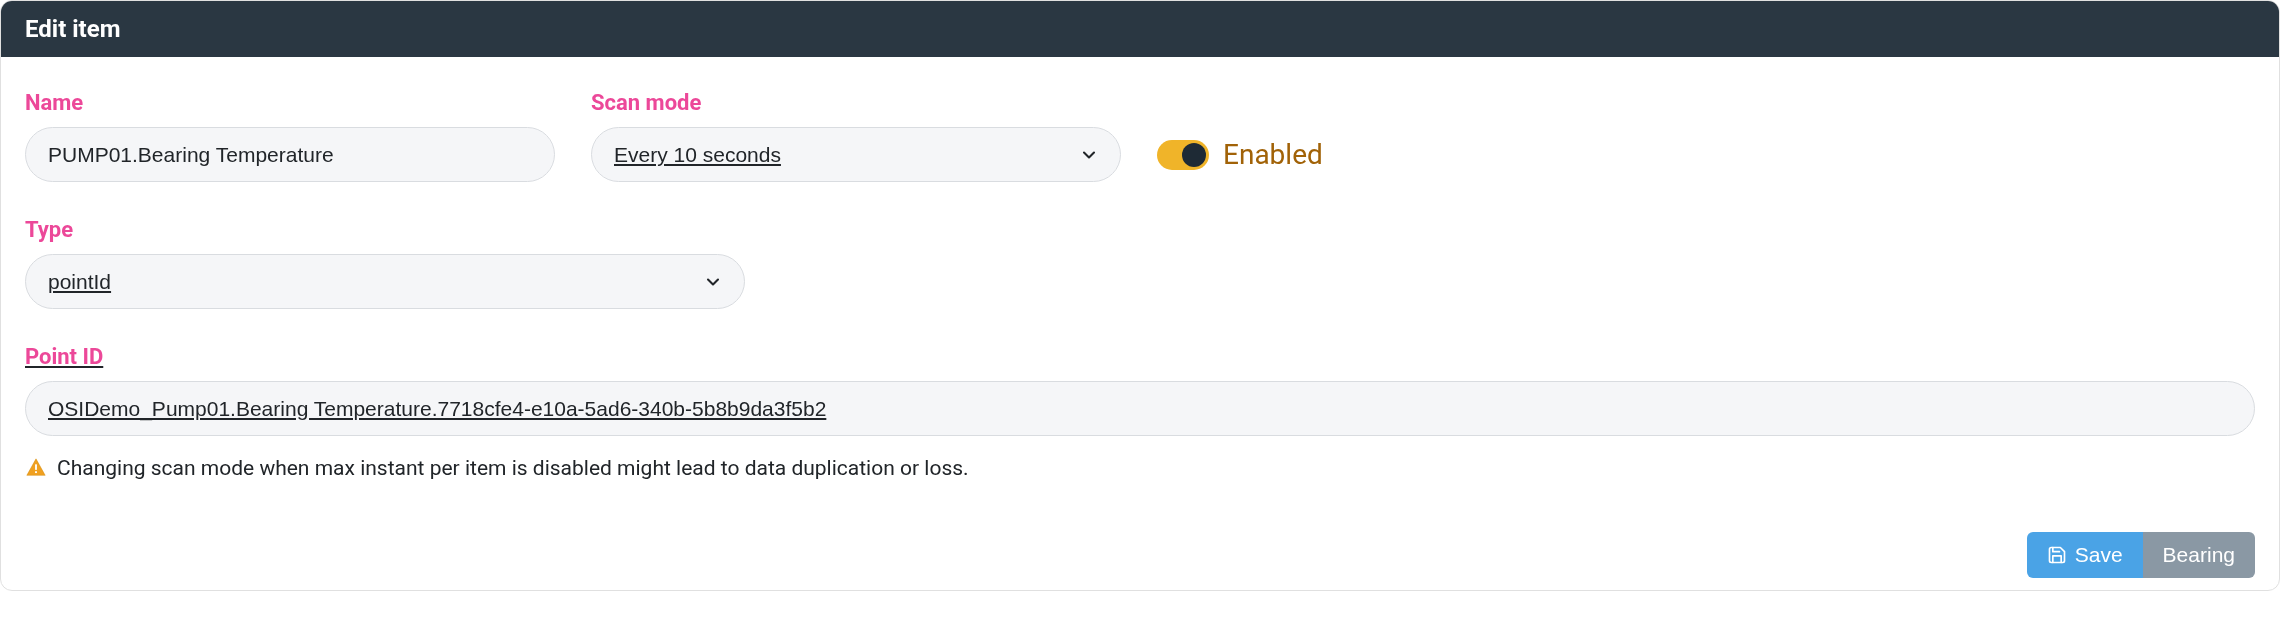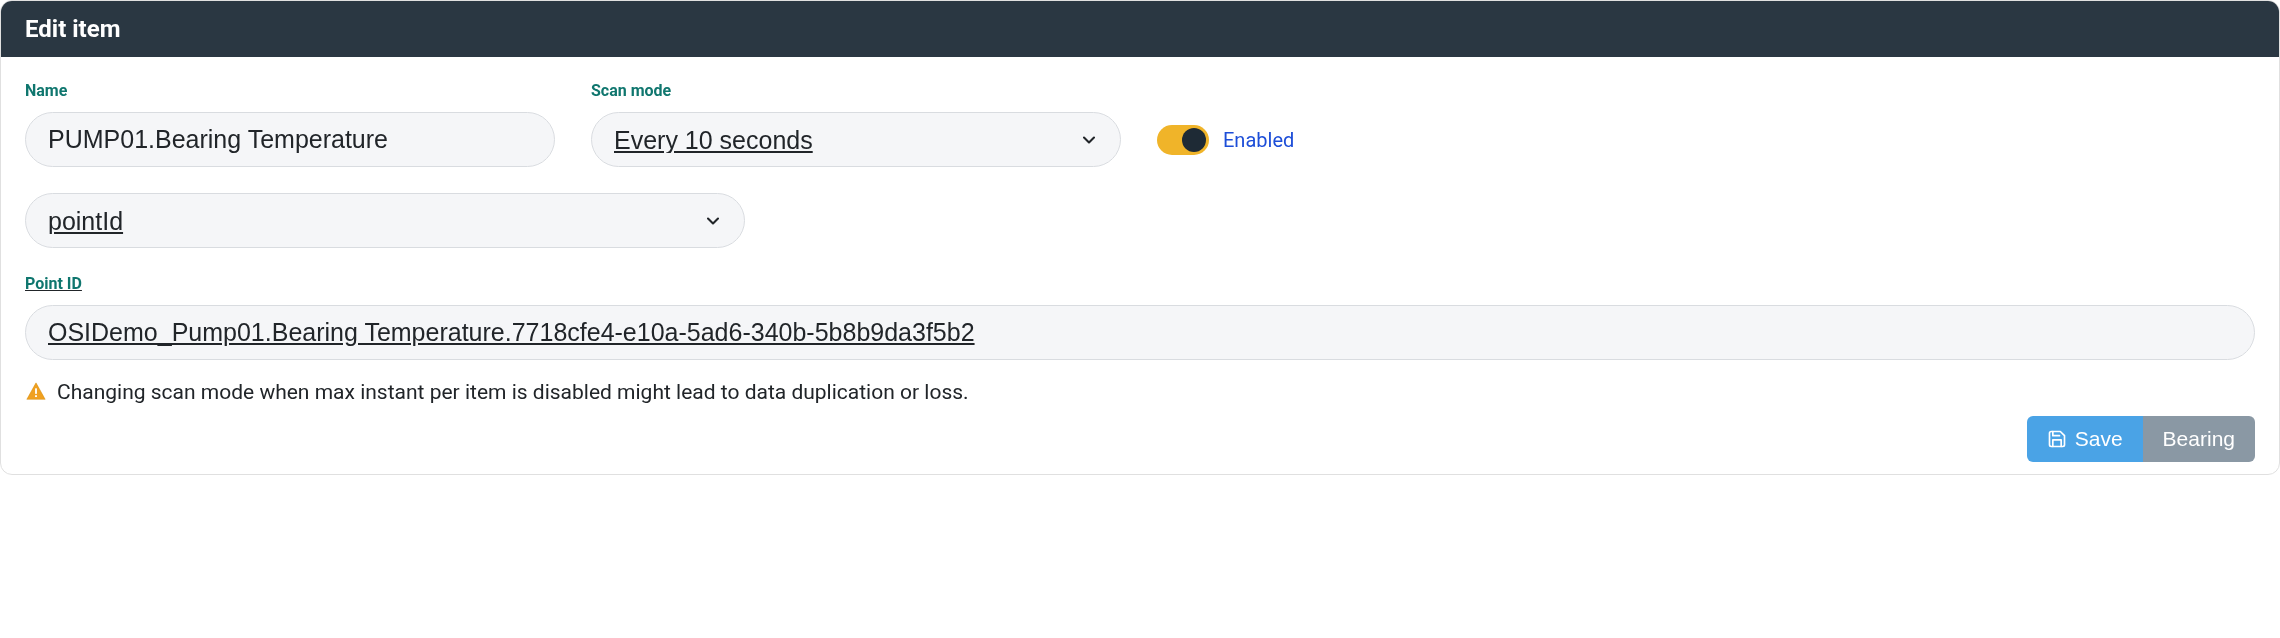--- a/index.html
+++ b/index.html
@@ -35,30 +35,31 @@
       align-items: flex-end;
       gap: 36px;
       margin-bottom: 26px;
     }
     .field {
       display: flex;
       flex-direction: column;
     }
     .field-label {
       font-weight: 700;
-      font-size: 16px;
+      font-size: 22px;
       margin-bottom: 12px;
-      color: #0f766e;
+      color: #ec4899;
+      margin-top: 9px;
     }
     .input-text, .select {
       background: #f5f6f8;
       border: 1px solid #d9dce0;
       border-radius: 28px;
       padding: 13px 22px;
-      font-size: 25px;
+      font-size: 21px;
       color: #212529;
       height: 55px;
       outline: none;
     }
     .name-field { width: 530px; }
     .scan-mode-field { width: 530px; }
     .type-field { width: 720px; }
     .pointid-field { width: 100%; }
 
     .select-wrap {
@@ -101,41 +102,42 @@
     .toggle-knob {
       position: absolute;
       right: 3px;
       top: 3px;
       width: 24px;
       height: 24px;
       background: #1e2a35;
       border-radius: 50%;
     }
     .toggle-label {
-      font-size: 20px;
-      color: #1d4ed8;
+      font-size: 28px;
+      color: #a16207;
     }
 
     .pointid-row {
       display: flex;
       flex-direction: column;
       margin-bottom: 20px;
       text-decoration: underline;
     }
     .pointid-input {
       width: 100%;
       border-radius: 28px;
     }
 
     .warning-row {
       display: flex;
       align-items: center;
       gap: 10px;
       font-size: 21px;
       color: #212529;
+      margin-bottom: 40px;
     }
     .warning-icon svg { display: block; }
 
     .modal-footer {
       display: flex;
       justify-content: flex-end;
       gap: 0;
       padding: 0 24px 12px 24px;
     }
     .btn {
@@ -195,20 +197,21 @@
         <div class="toggle">
           <div class="toggle-knob"></div>
         </div>
         <span class="toggle-label">Enabled</span>
       </div>
 
     </div>
 
     <div class="row">
       <div class="field">
+        <label class="field-label">Type</label>
         <div class="select-wrap type-field">
           <select class="select">
             <option>pointId</option>
           </select>
           <span class="chevron">
             <svg width="20" height="20" viewBox="0 0 24 24" fill="none" stroke="#212529" stroke-width="2.5" stroke-linecap="round" stroke-linejoin="round">
                 <polyline points="6 9 12 15 18 9"></polyline>
               </svg>
           </span>
         </div>

